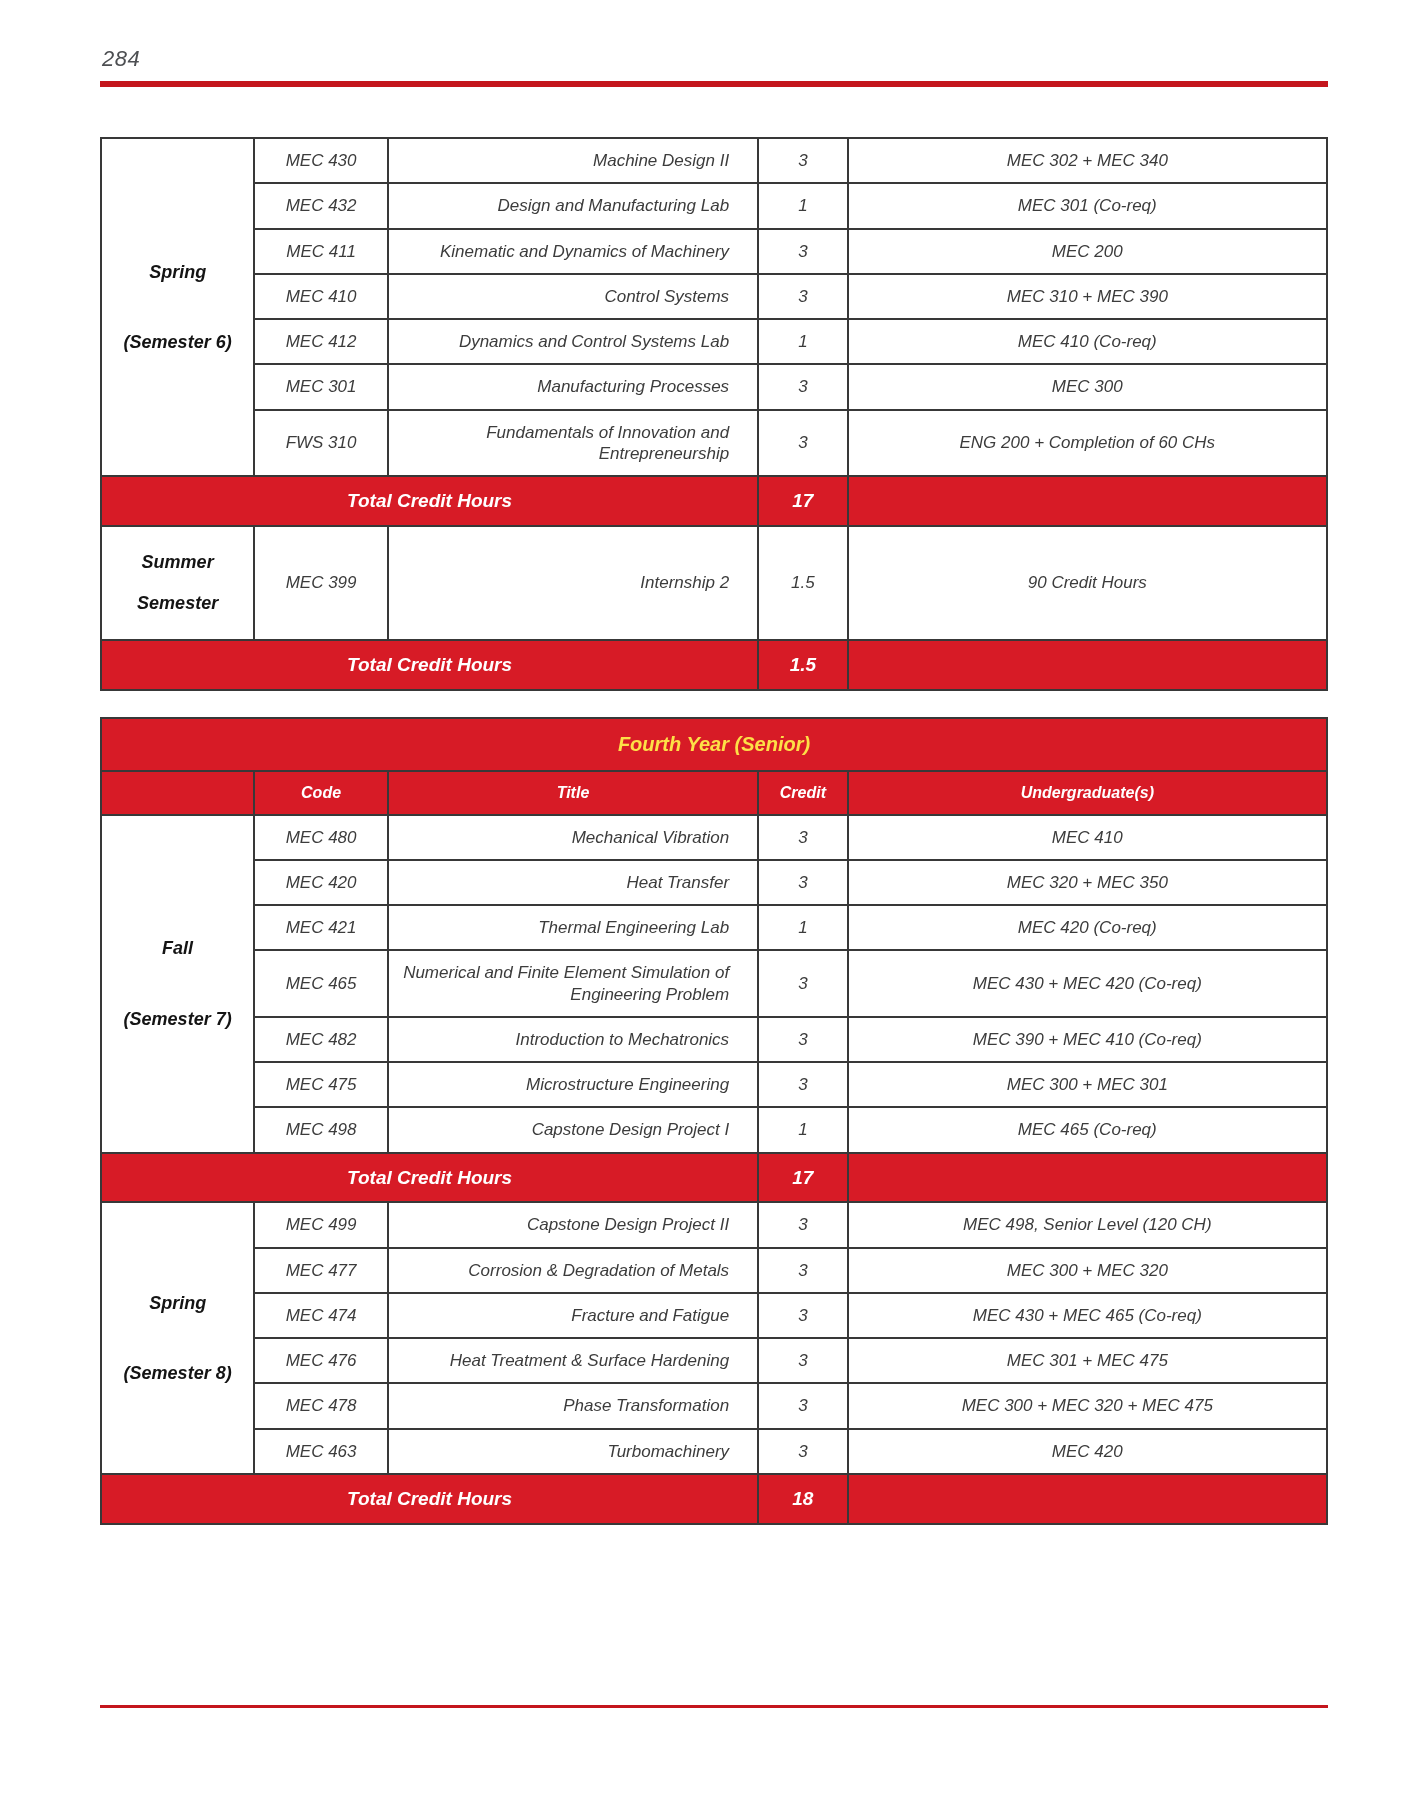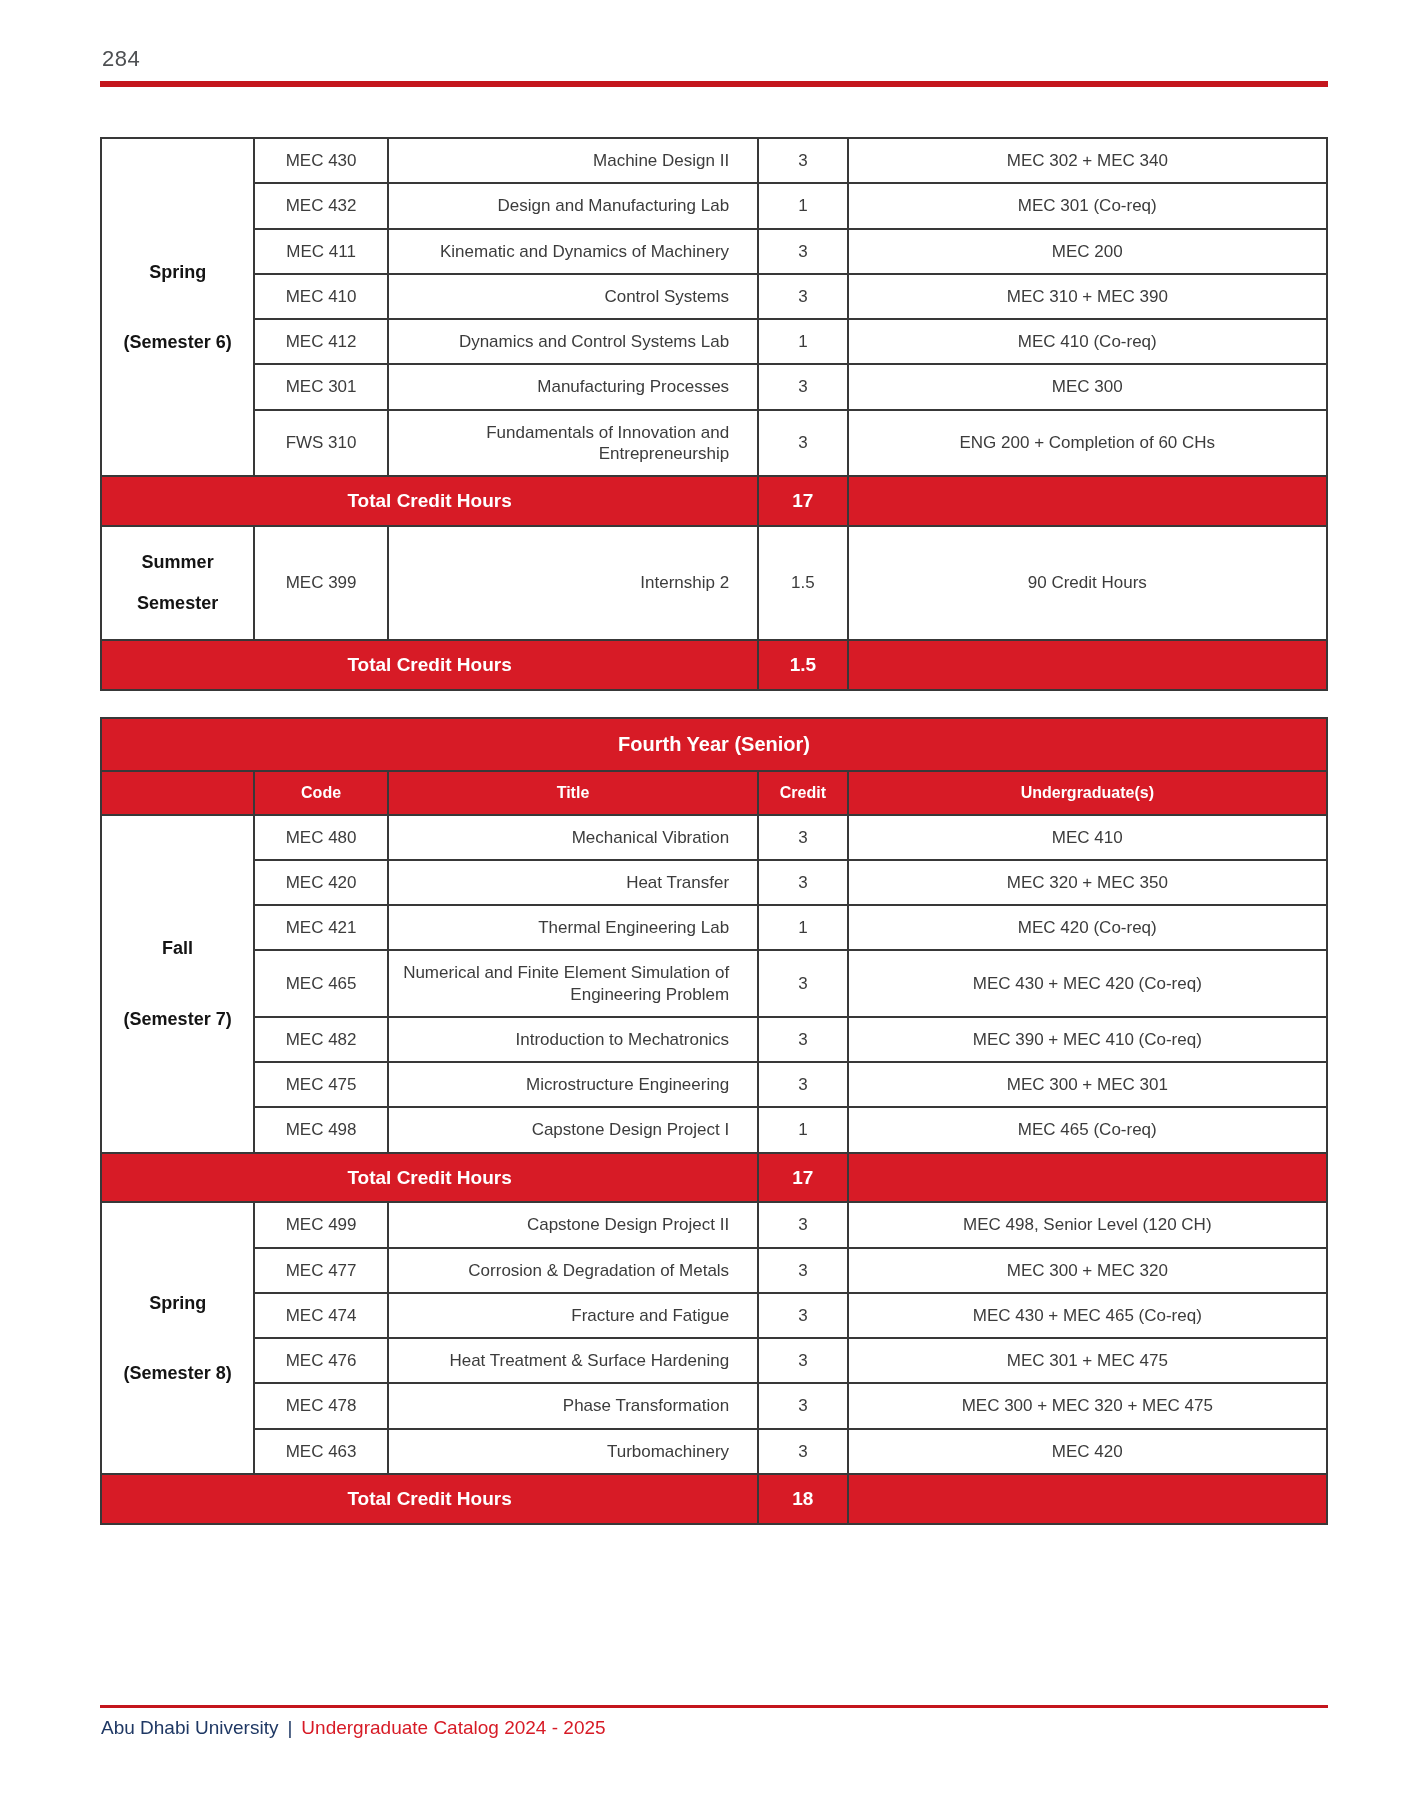--- a/index.html
+++ b/index.html
@@ -3,21 +3,21 @@
 <meta charset="utf-8">
 <style>
   html, body { margin: 0; padding: 0; }
   body {
     width: 1418px; height: 1812px;
     background: #ffffff;
     font-family: "Liberation Sans", sans-serif;
     position: relative;
     -webkit-font-smoothing: antialiased;
   }
-  .sheet { position: relative; width: 1418px; height: 1812px; overflow: hidden; }
+  .sheet { position: relative; width: 1418px; height: 1812px; overflow: hidden; font-style: italic; }
 
   .pagenum {
     position: absolute; left: 102px; top: 46px;
     font-size: 22px; color: #4d4f52; letter-spacing: 0.5px;
   }
   .toprule {
     position: absolute; left: 100px; top: 81px;
     width: 1228px; height: 6px; background: #c4161d;
   }
 
@@ -47,21 +47,21 @@
   .sem-l2 { margin-top: 48px; }
   .tight .sem-l2 { margin-top: 19px; }
 
   tr.total-row td {
     background: #d71b26; color: #ffffff;
     font-weight: 700; font-size: 19px;
     padding: 12px 8px;
     margin-left: 23px;
   }
   tr.banner-row td {
-    background: #d71b26; color: #ffffff;
+    background: #d71b26; color: #fde047;
     font-weight: 700; font-size: 20px;
     padding: 13px 8px;
   }
   tr.header-row td {
     background: #d71b26; color: #ffffff;
     font-weight: 700; font-size: 16px;
     padding: 11px 8px;
   }
 
   .footrule {
@@ -279,17 +279,14 @@
         <tr class="total-row">
           <td colspan="3">Total Credit Hours</td>
           <td>18</td>
           <td></td>
         </tr>
       </tbody>
     </table>
   </div>
 
   <div class="footrule"></div>
-  <div class="footer">
-    <span class="f-uni">Abu Dhabi University</span><span class="f-pipe">|</span><span class="f-cat">Undergraduate Catalog 2024 - 2025</span>
-  </div>
 
 </div>
 
 </body></html>

